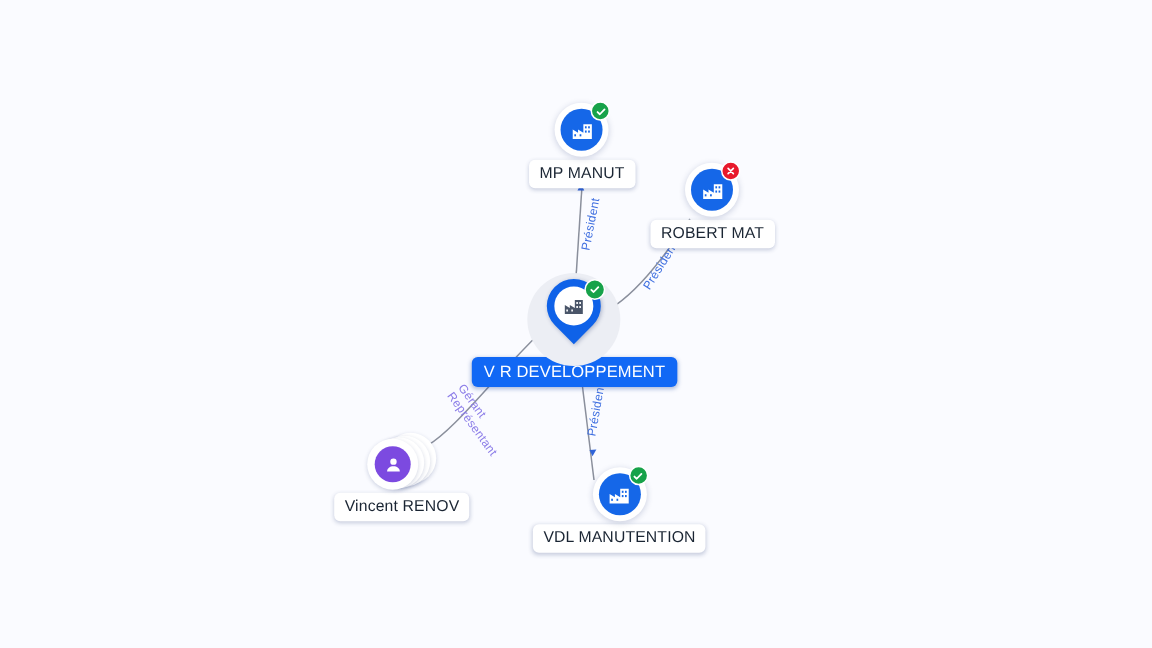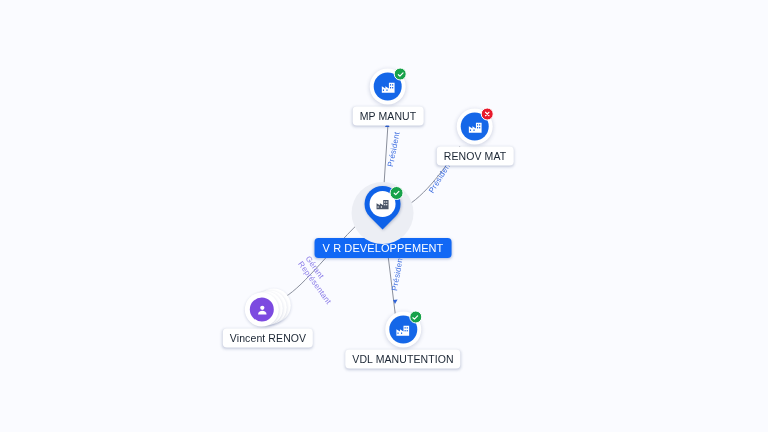--- a/index.html
+++ b/index.html
@@ -279,21 +279,21 @@
           <rect x="4.5" y="15.5" width="1.6" height="2" fill="#1567e8"></rect>
           <rect x="9.5" y="15.5" width="1.6" height="2" fill="#1567e8"></rect>
         </svg>
       </div>
       <div class="badge ko">
         <svg width="7" height="7" viewBox="0 0 12 12">
           <path d="M3 3 L9 9 M9 3 L3 9" stroke="#ffffff" stroke-width="1.9" stroke-linecap="round"></path>
         </svg>
       </div>
     </div>
-    <div class="node-label">RENOV MAT</div>
+    <div class="node-label">ROBERT MAT</div>
   </div>
 
   <div class="node center" style="left:383px; top:220px;">
     <div class="pin-wrap">
       <div class="pin-halo"></div>
       <div class="pin-shape"></div>
       <div class="pin-inner">
         <svg width="16" height="16" viewBox="0 0 24 24">
           <path d="M3 20V11l5 3V11l5 3V6h8v14z" fill="#4a5568"></path>
           <rect x="14.5" y="8" width="1.6" height="2" fill="#ffffff"></rect>
@@ -322,21 +322,21 @@
       <div class="person-disc">
         <svg width="15" height="15" viewBox="0 0 24 24">
           <circle cx="12" cy="8.4" r="3.4" fill="#ffffff"></circle>
           <path d="M5.2 19c0-3.8 3.1-5.8 6.8-5.8s6.8 2 6.8 5.8z" fill="#ffffff"></path>
         </svg>
       </div>
     </div>
     <div class="node-label">Vincent RENOV</div>
   </div>
 
-  <div class="node" style="left:403px; top:340px;">
+  <div class="node" style="left:413px; top:340px;">
     <div class="circle-wrap">
       <div class="circle-halo"></div>
       <div class="icon-disc">
         <svg width="17" height="17" viewBox="0 0 24 24">
           <path d="M3 20V11l5 3V11l5 3V6h8v14z" fill="#ffffff"></path>
           <rect x="14.5" y="8" width="1.6" height="2" fill="#1567e8"></rect>
           <rect x="17.5" y="8" width="1.6" height="2" fill="#1567e8"></rect>
           <rect x="14.5" y="12" width="1.6" height="2" fill="#1567e8"></rect>
           <rect x="17.5" y="12" width="1.6" height="2" fill="#1567e8"></rect>
           <rect x="4.5" y="15.5" width="1.6" height="2" fill="#1567e8"></rect>

